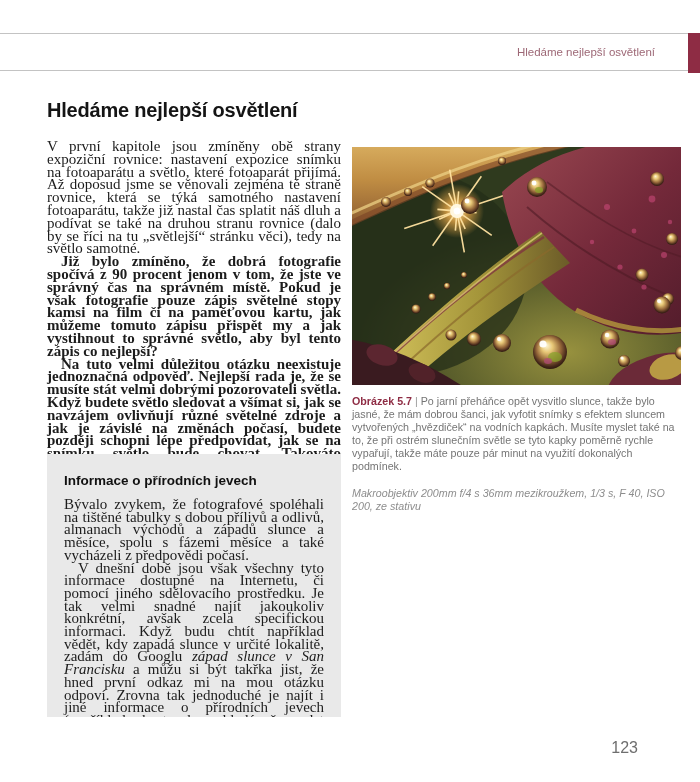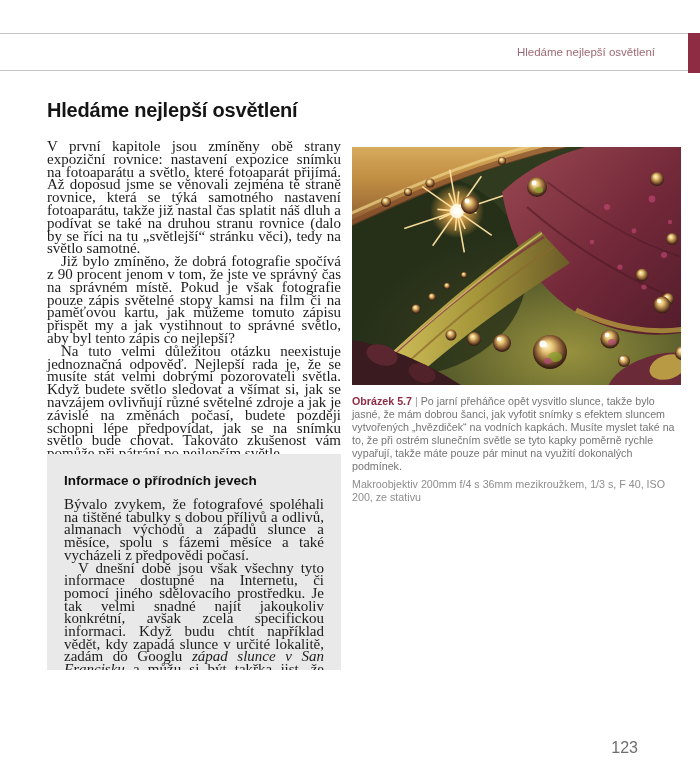--- a/index.html
+++ b/index.html
@@ -25,24 +25,24 @@
     position:absolute;left:47px;top:99px;margin:0;
     font-family:"Liberation Sans", sans-serif;font-weight:bold;
     font-size:20px;color:#141414;letter-spacing:-0.2px;
   }
   
   .col-left{
     position:absolute;left:47px;top:140px;width:294px;
     font-size:15px;line-height:12.8px;text-align:justify;
   }
   .col-left p{margin:0;}
-  .col-left p + p{text-indent:14px;}
+  .col-left p + p{text-indent:14px;font-weight:bold;}
   
   .infobox{
-    position:absolute;left:47px;top:454px;width:294px;height:216px;
+    position:absolute;left:47px;top:454px;width:294px;height:263px;
     background:#e9e9e9;box-sizing:border-box;padding:19px 17px 0 17px;overflow:hidden;
   }
   .infobox h2{
     margin:0 0 10px 0;font-family:"Liberation Sans", sans-serif;
     font-size:13.5px;font-weight:bold;color:#111111;
   }
   .infobox p{
     margin:0;font-size:15px;line-height:12.7px;text-align:justify;color:#1c1c1c;
   }
   .infobox p + p{text-indent:14px;}
@@ -52,21 +52,21 @@
     background:#2f3a1e;
   }
   .photo svg{display:block;}
   figcaption{
     position:absolute;left:352px;top:395px;width:331px;
     font-family:"Liberation Sans", sans-serif;font-size:10.7px;line-height:12.9px;
     color:#757575;text-align:left;
   }
   .cap-label{font-weight:bold;color:#8e2c44;margin-top:47px;}
   .cap-sep{color:#9a9a9a;}
-  .cap-tech{color:#8d8d8d;margin-top:6px;}
+  .cap-tech{font-style:italic;color:#8d8d8d;margin-top:15px;}
   
   .page-number{
     position:absolute;right:62px;top:739px;
     font-family:"Liberation Sans", sans-serif;font-size:16px;color:#6e6e6e;
   }
 </style>
 </head>
 <body>
 
 <div class="page">

